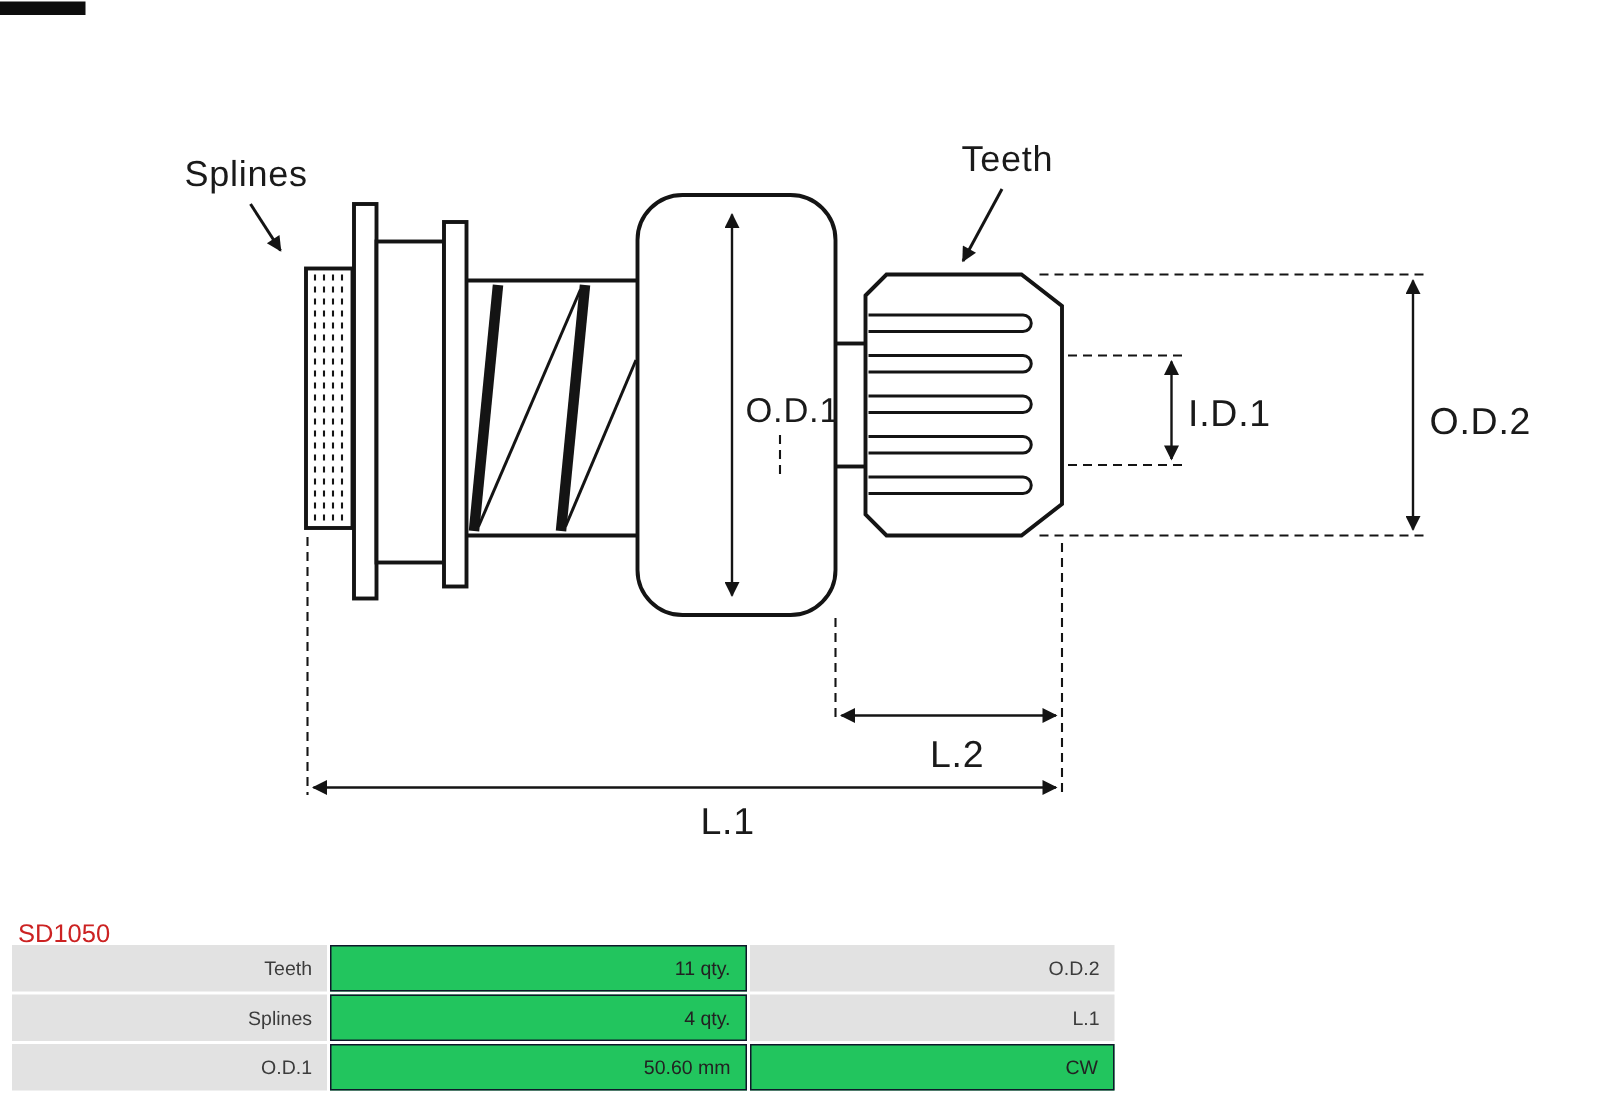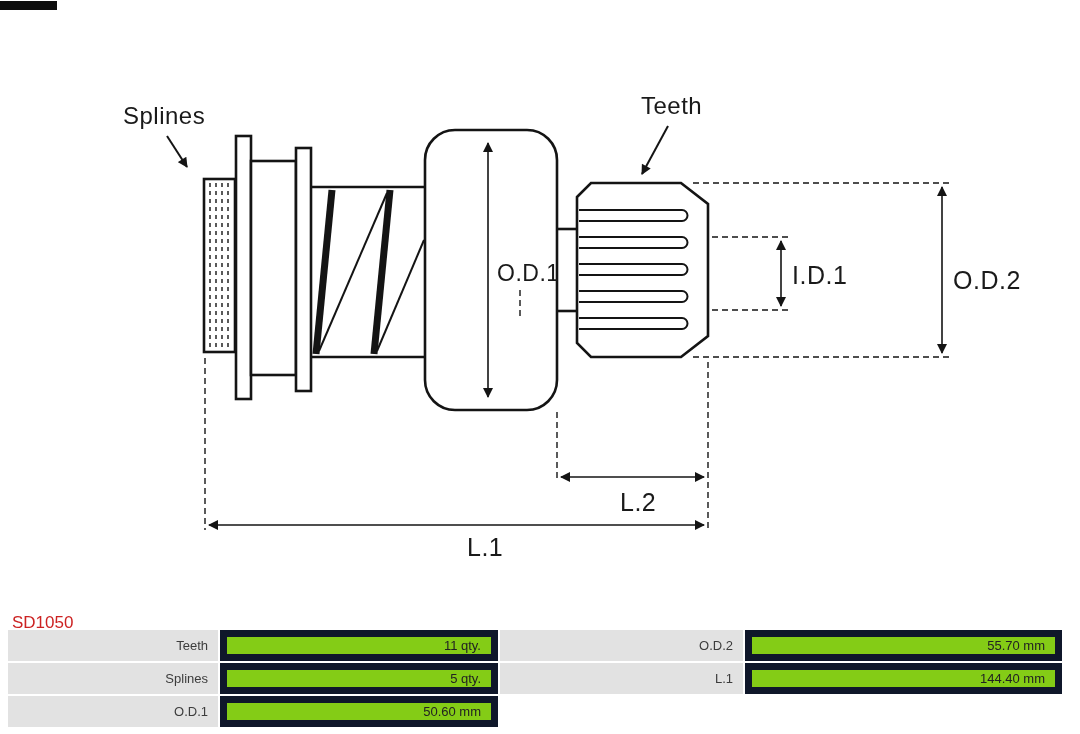--- a/index.html
+++ b/index.html
@@ -10,21 +10,21 @@
 
   .diagram { position:absolute; left:0; top:0; width:1080px; height:588px; display:block; }
   .diagram text { font-family:"Liberation Sans", sans-serif; fill:#1a1a1a; letter-spacing:0.5px; }
 
   .part-number { position:absolute; left:12px; top:601px; font-size:17px; font-weight:400; color:#cc2222;margin-top:12px; }
 
   .spec-table { position:absolute; left:8px; top:630px; width:1054px; display:flex; flex-direction:column; gap:2px; font-size:13px; }
   .spec-row { display:grid; grid-template-columns:210px 278px 243px 317px; gap:2px; height:31px; }
   .cell { display:flex; align-items:center; justify-content:flex-end; padding-right:10px; }
   .cell.label { background:#e2e2e2; color:#3c3c3c; }
-  .cell.value { background:#84cc16; border:7px solid #0f172a; color:#222222; }
+  .cell.value { background:#22c55e; border:1px solid #0f172a; color:#222222; }
 </style>
 </head>
 <body>
 
 <div class="logo-fragment"></div>
 
 <svg class="diagram" viewBox="0 0 1080 588" xmlns="http://www.w3.org/2000/svg">
   <defs>
     <marker id="arrow" viewBox="0 0 10 10" refX="9" refY="5" markerWidth="12" markerHeight="10" markerUnits="userSpaceOnUse" orient="auto-start-reverse">
       <path d="M0,0 L10,5 L0,10 Z" fill="#141414"></path>
@@ -101,25 +101,24 @@
   <text x="467" y="556" font-size="25">L.1</text>
 </svg>
 
 <div class="part-number">SD1050</div>
 
 <div class="spec-table">
   <div class="spec-row">
     <div class="cell label">Teeth</div>
     <div class="cell value">11 qty.</div>
     <div class="cell label">O.D.2</div>
-    <div class="cell value">55.70 mm</div>
   </div>
   <div class="spec-row">
     <div class="cell label">Splines</div>
-    <div class="cell value">5 qty.</div>
+    <div class="cell value">4 qty.</div>
     <div class="cell label">L.1</div>
-    <div class="cell value">144.40 mm</div>
   </div>
   <div class="spec-row">
     <div class="cell label">O.D.1</div>
     <div class="cell value">50.60 mm</div>
+    <div class="cell value">CW</div>
   </div>
 </div>
 
 </body></html>

